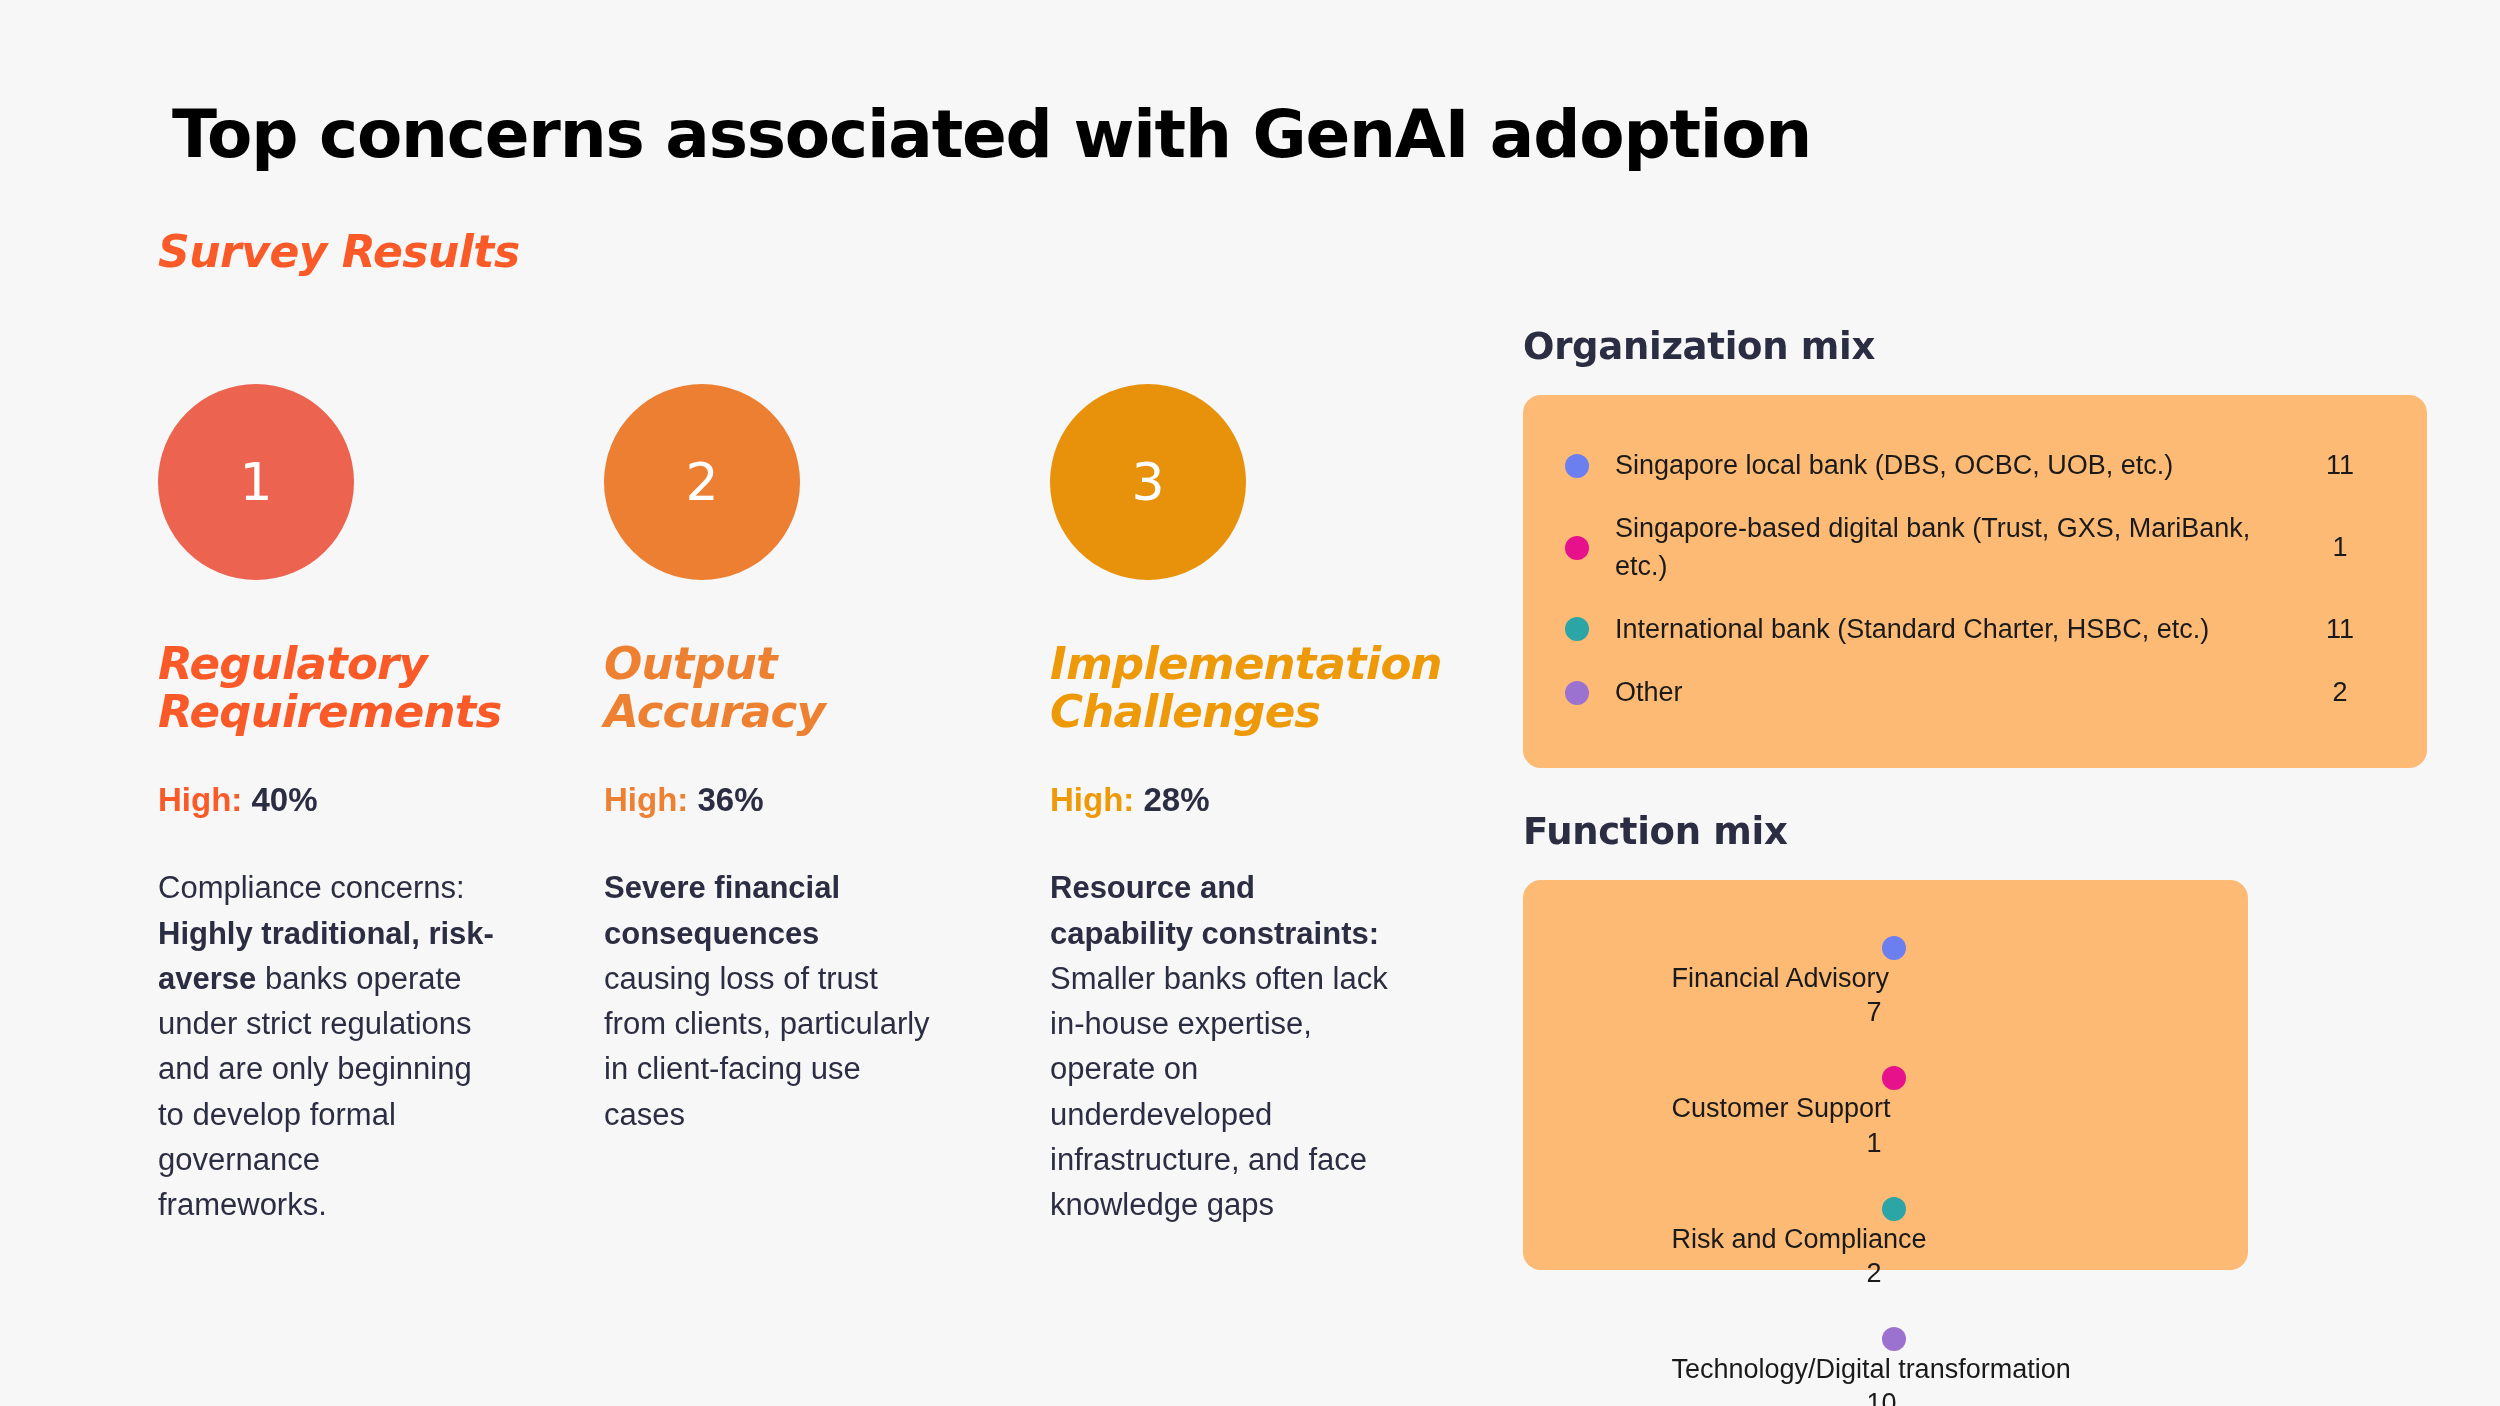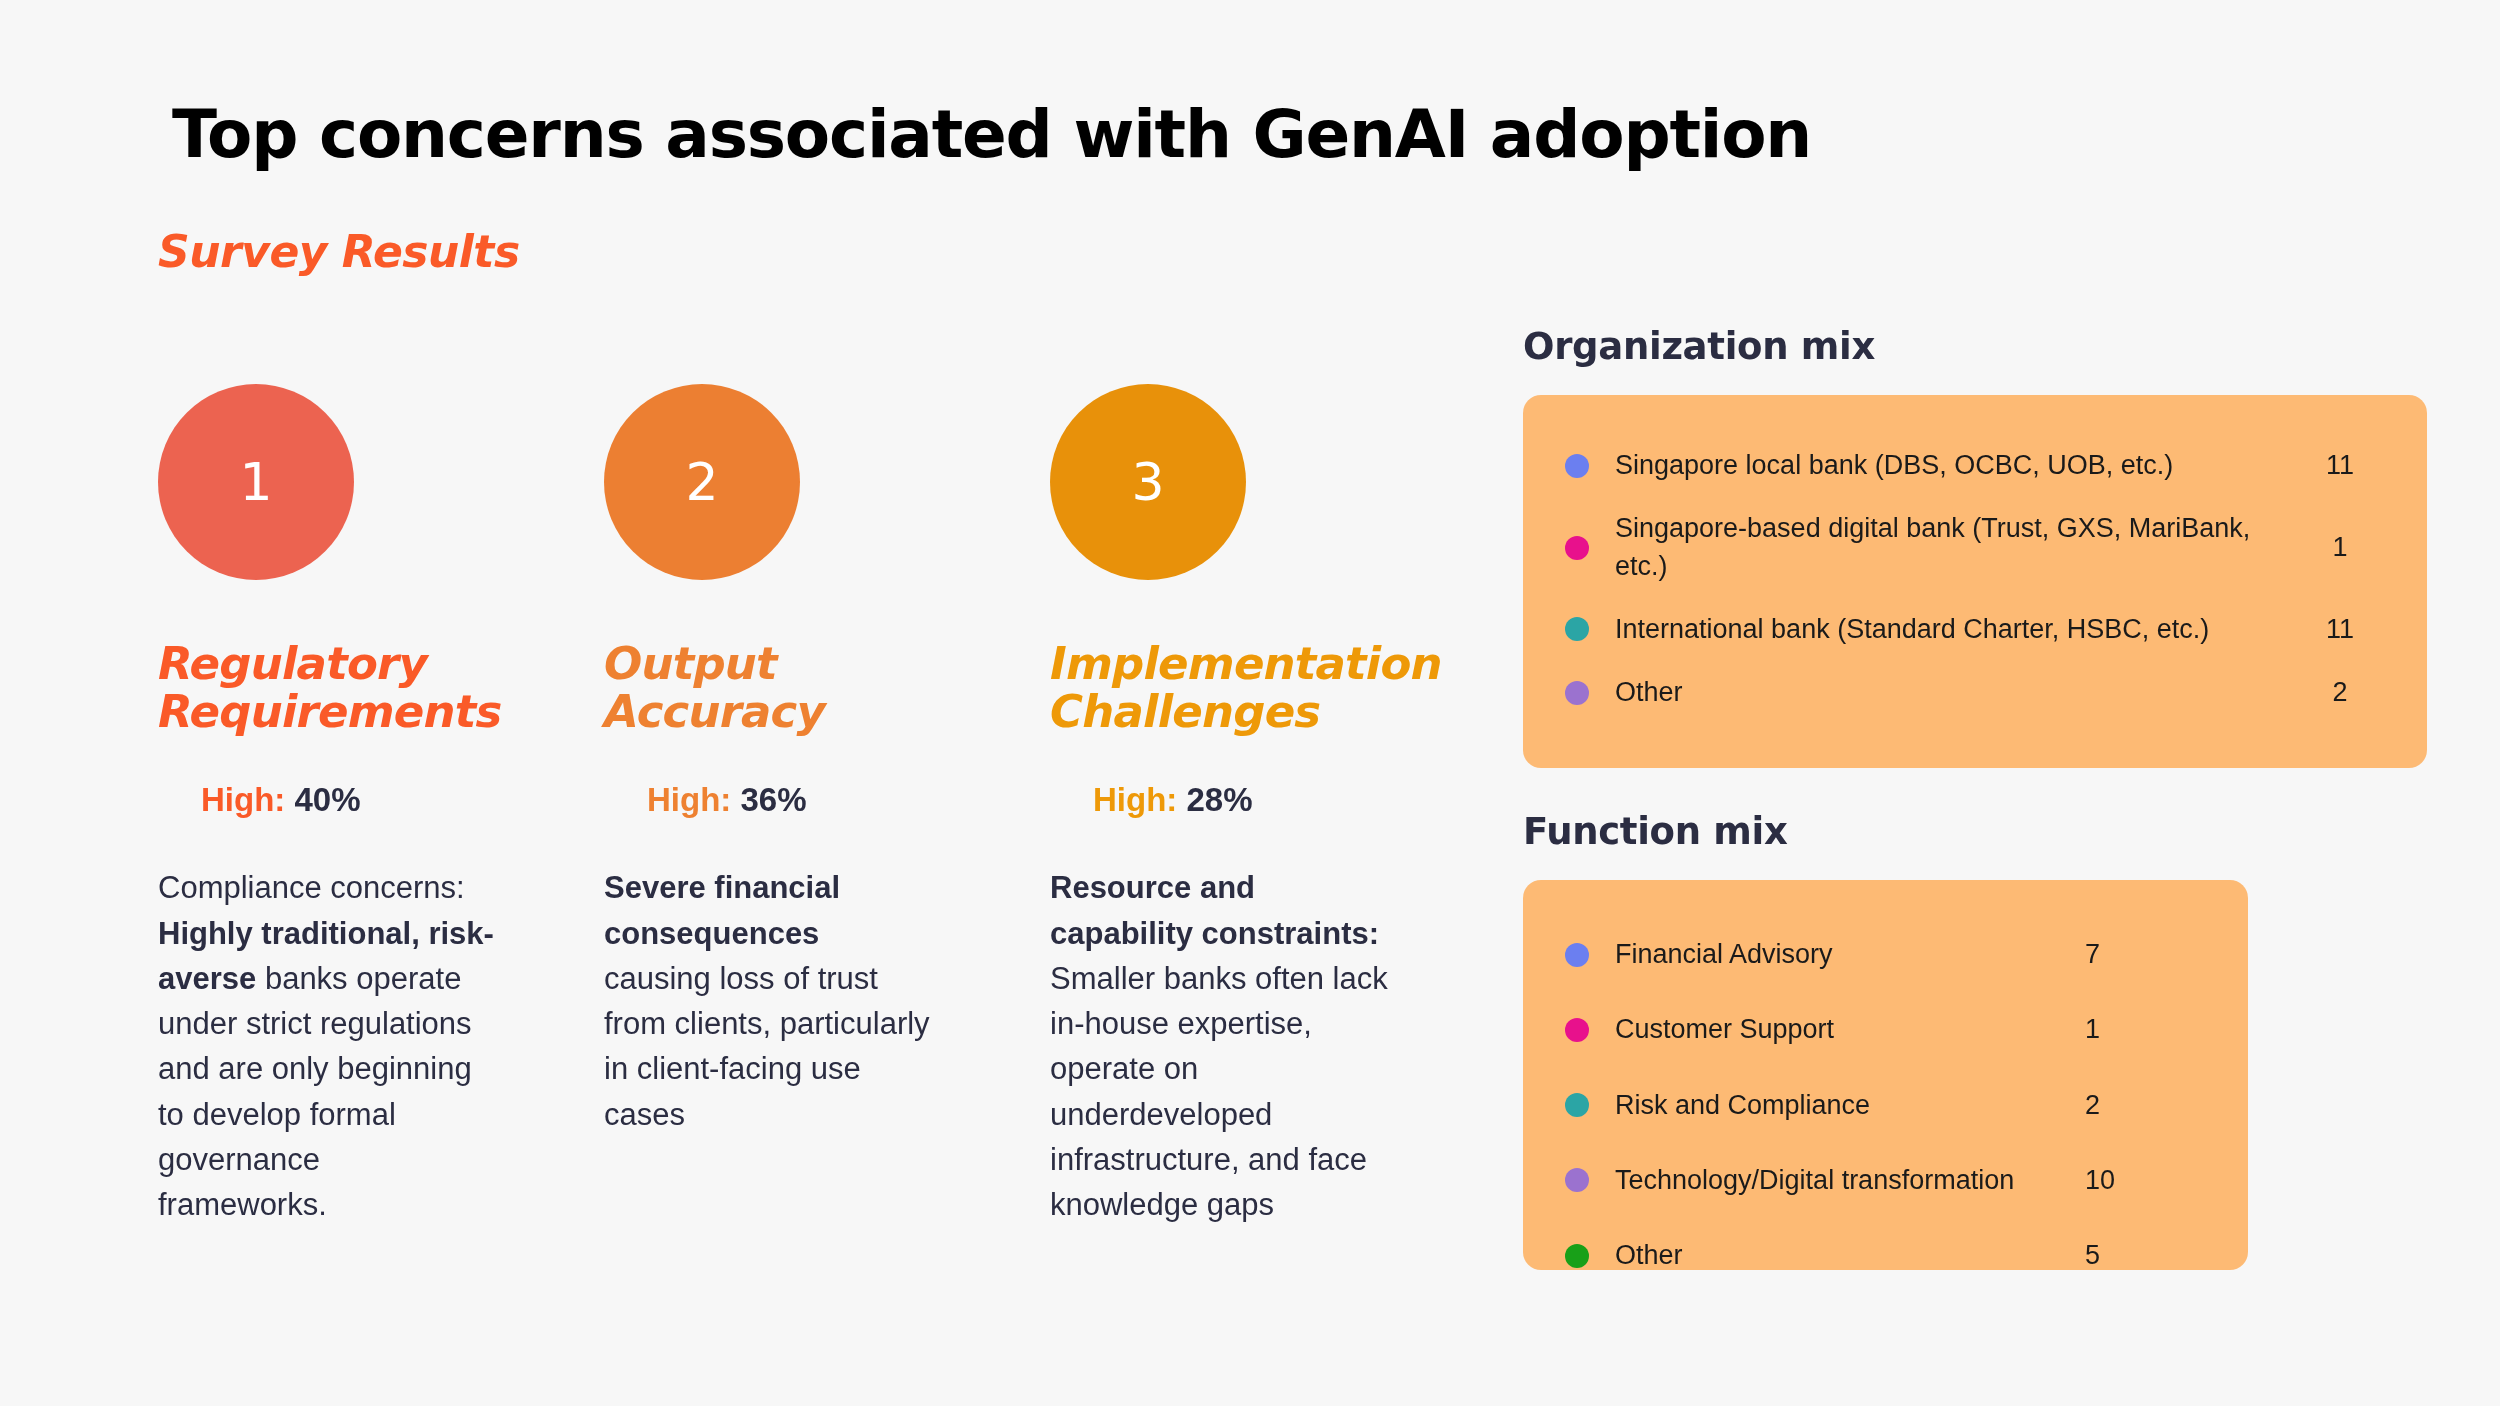--- a/index.html
+++ b/index.html
@@ -82,21 +82,21 @@
     letter-spacing: -0.8px;
   }
 
   .concern-stat {
     margin-top: 46px;
     font-size: 33px;
     font-weight: 700;
     color: #2B2D42;
     white-space: nowrap;
   }
-  .concern-stat .stat-label { font-weight: 700; margin-left: 43px; }
+  .concern-stat .stat-label { font-weight: 700; }
 
   .concern-body {
     margin-top: 46px;
     font-size: 31px;
     line-height: 1.46;
     color: #2B2D42;
   }
   .concern-body b { font-weight: 700; }
 
   
@@ -160,21 +160,21 @@
   #organization-mix { left: 1523px; top: 325px; }
   #organization-mix .mix-card { width: 904px; height: 373px; padding: 52px 0 0 0; }
   #organization-mix .mix-row { padding: 0 0 0 42px; margin-bottom: 26px; }
   #organization-mix .mix-dot { margin-right: 26px; }
   #organization-mix .mix-label { width: 680px; }
   #organization-mix .mix-value { width: 90px; text-align: center; }
 
   
   #function-mix { left: 1523px; top: 810px; }
   #function-mix .mix-card { width: 725px; height: 390px; padding: 56px 0 0 0; }
-  #function-mix .mix-row { padding: 0 0 0 42px; margin-bottom: 38px; }
+  #function-mix .mix-row { padding: 0 0 0 42px; margin-bottom: 38px; flex-direction: column; }
   #function-mix .mix-dot { margin-right: 26px; }
   #function-mix .mix-label { width: 470px; }
   #function-mix .mix-value { width: 80px; text-align: left; }
 </style>
 </head>
 <body>
 
 <div class="slide">
 
   <h1 class="page-title">Top concerns associated with GenAI adoption</h1>

